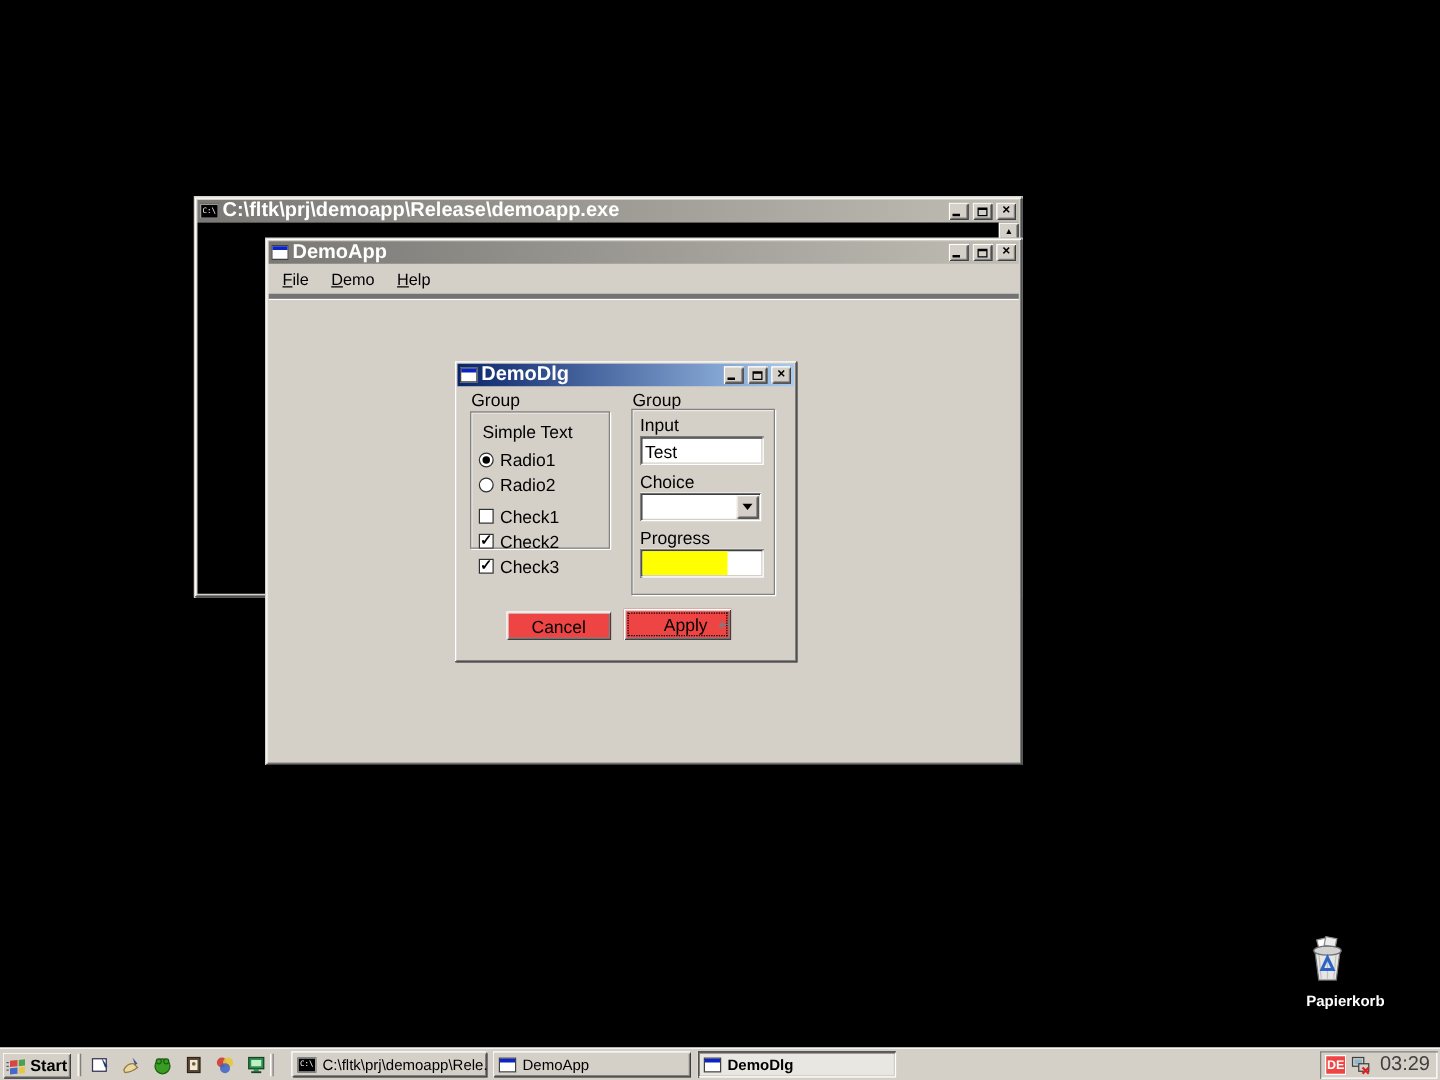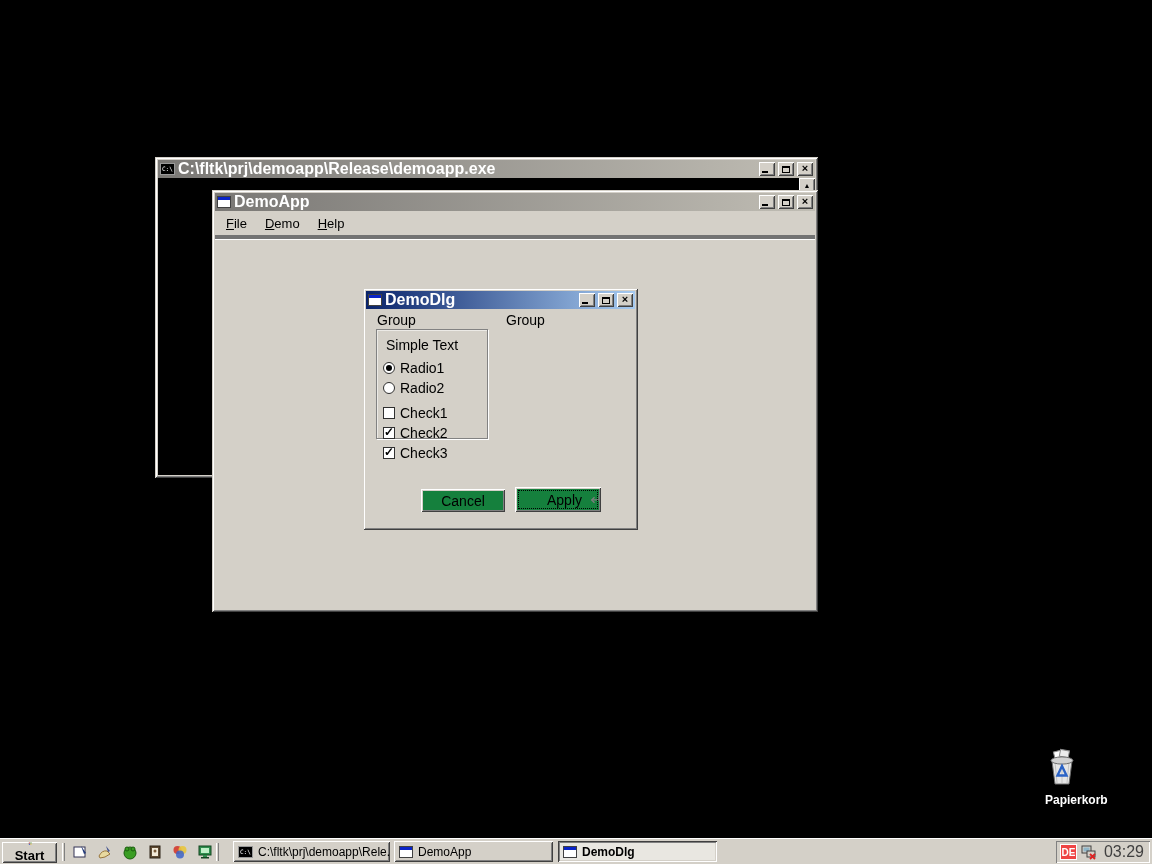--- a/index.html
+++ b/index.html
@@ -77,40 +77,40 @@
                 padding: 3px 4px; font-family: "Liberation Sans", sans-serif;
                 font-size: 14px; background: transparent; color: #000; }
   .choice-arrow-btn { position: absolute; right: 2px; top: 2px; bottom: 2px; width: 18px;
     background: #D4D0C8;
     box-shadow: inset 1px 1px 0 #FFFFFF, inset -1px -1px 0 #404040,
                 inset 2px 2px 0 #D4D0C8, inset -2px -2px 0 #808080;
     display: flex; align-items: center; justify-content: center; }
   .tri-down { width: 0; height: 0; border-left: 4px solid transparent;
               border-right: 4px solid transparent; border-top: 5px solid #000; }
   .progress-fill { position: absolute; left: 2px; top: 2px; bottom: 2px; background: #FFFF00; }
-  .btn3d { position: absolute; background: #15803d;
+  .btn3d { position: absolute; background: #ef4444;
     box-shadow: inset 1px 1px 0 #FFFFFF, inset -1px -1px 0 #404040,
                 inset 2px 2px 0 #D4D0C8, inset -2px -2px 0 #808080;
     display: flex; align-items: center; justify-content: center; gap: 6px;
-    font-size: 14px; color: #000; margin-left: 16px; }
+    font-size: 14px; color: #000; }
   .btn3d.focus { outline: 1px dotted #000; outline-offset: -4px; }
 
   
   .desktop-icon { position: absolute; width: 76px; text-align: left; font-weight: bold; }
   .icon-label { color: #fff; font-size: 12px; margin-top: 3px; }
 
   
   .taskbar { position: absolute; left: 0; right: 0; bottom: 0; height: 26px;
              background: #D4D0C8; border-top: 1px solid #FFFFFF; z-index: 50; }
   .start-btn { position: absolute; left: 2px; top: 3px; width: 55px; height: 21px;
     background: #D4D0C8;
     box-shadow: inset 1px 1px 0 #FFFFFF, inset -1px -1px 0 #404040,
                 inset 2px 2px 0 #D4D0C8, inset -2px -2px 0 #808080;
     display: flex; align-items: center; justify-content: center; gap: 3px;
-    font-size: 13px; font-weight: bold; color: #000; flex-direction: column; }
+    font-size: 13px; font-weight: bold; color: #000; }
   .tb-ridge { position: absolute; top: 4px; height: 18px; width: 3px;
               border-left: 1px solid #FFFFFF; border-right: 1px solid #808080; }
   .quick-launch { position: absolute; left: 69px; top: 2px; height: 22px;
                   display: flex; align-items: center; gap: 3px; }
   .ql-btn { width: 22px; height: 22px; display: flex; align-items: center; justify-content: center; }
   .task-btn { position: absolute; top: 2px; height: 21px; background: #D4D0C8;
     box-shadow: inset 1px 1px 0 #FFFFFF, inset -1px -1px 0 #404040,
                 inset 2px 2px 0 #D4D0C8, inset -2px -2px 0 #808080;
     display: flex; align-items: center; gap: 5px; padding: 0 5px;
     font-size: 12px; color: #000; white-space: nowrap; overflow: hidden; }
@@ -212,20 +212,37 @@
         <span class="checkbox checked"></span>
         <span class="row-label">Check2</span>
       </div>
       <div class="row" style="left:6px; top:115px;justify-content:flex-end;">
         <span class="checkbox checked"></span>
         <span class="row-label">Check3</span>
       </div>
     </div>
 
     <span class="fl-label" style="left:143px; top:24px;">Group</span>
+    <div class="groupbox" style="left:142px; top:39px; width:115px; height:149px;">
+      <span class="fl-label" style="left:6px; top:4px;">Input</span>
+      <div class="sunken" style="left:6px; top:21px; width:99px; height:23px;">
+        <input class="text-input" type="text" value="Test" style="">
+      </div>
+      <span class="fl-label" style="left:6px; top:49px;">Choice</span>
+      <div class="sunken" style="left:6px; top:66px; width:97px; height:23px;">
+        <span></span>
+        <span class="choice-arrow-btn">
+          <span class="tri-down"></span>
+        </span>
+      </div>
+      <span class="fl-label" style="left:6px; top:94px;">Progress</span>
+      <div class="sunken" style="left:6px; top:111px; width:99px; height:23px;">
+        <span class="progress-fill" style="width: calc(73% - 4px);"></span>
+      </div>
+    </div>
 
     <div class="btn3d" style="left:42px; top:201px; width:84px; height:23px;">
       <span>Cancel</span>
     </div>
     <div class="btn3d focus" style="left:136px; top:199px; width:86px; height:25px;padding-left:32px;">
       <span>Apply</span>
       <svg width="14" height="11" viewBox="0 0 14 11">
         <polyline points="12,1 12,6 4,6" fill="none" stroke="#7d7d7d" stroke-width="1.4"></polyline>
         <polyline points="7,3 4,6 7,9" fill="none" stroke="#7d7d7d" stroke-width="1.4"></polyline>
       </svg>

